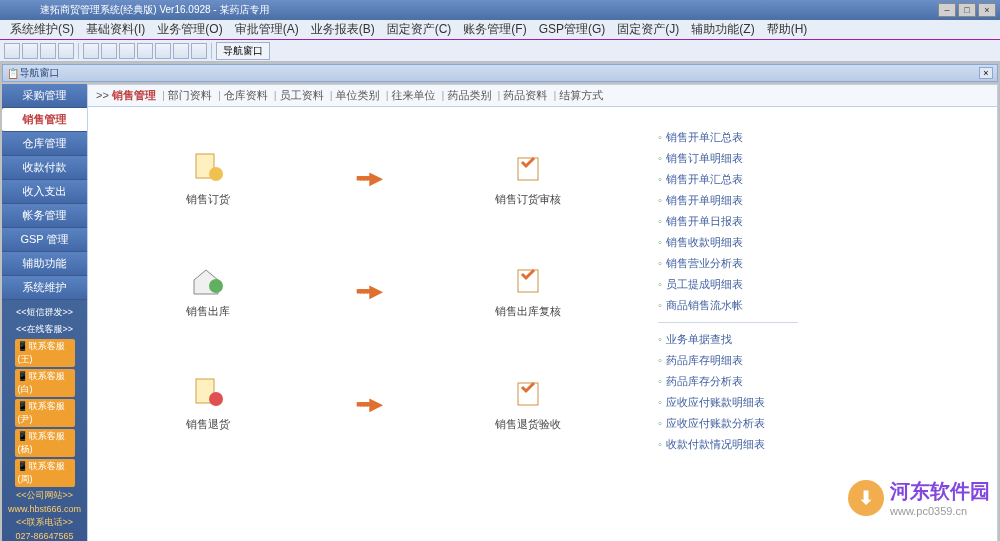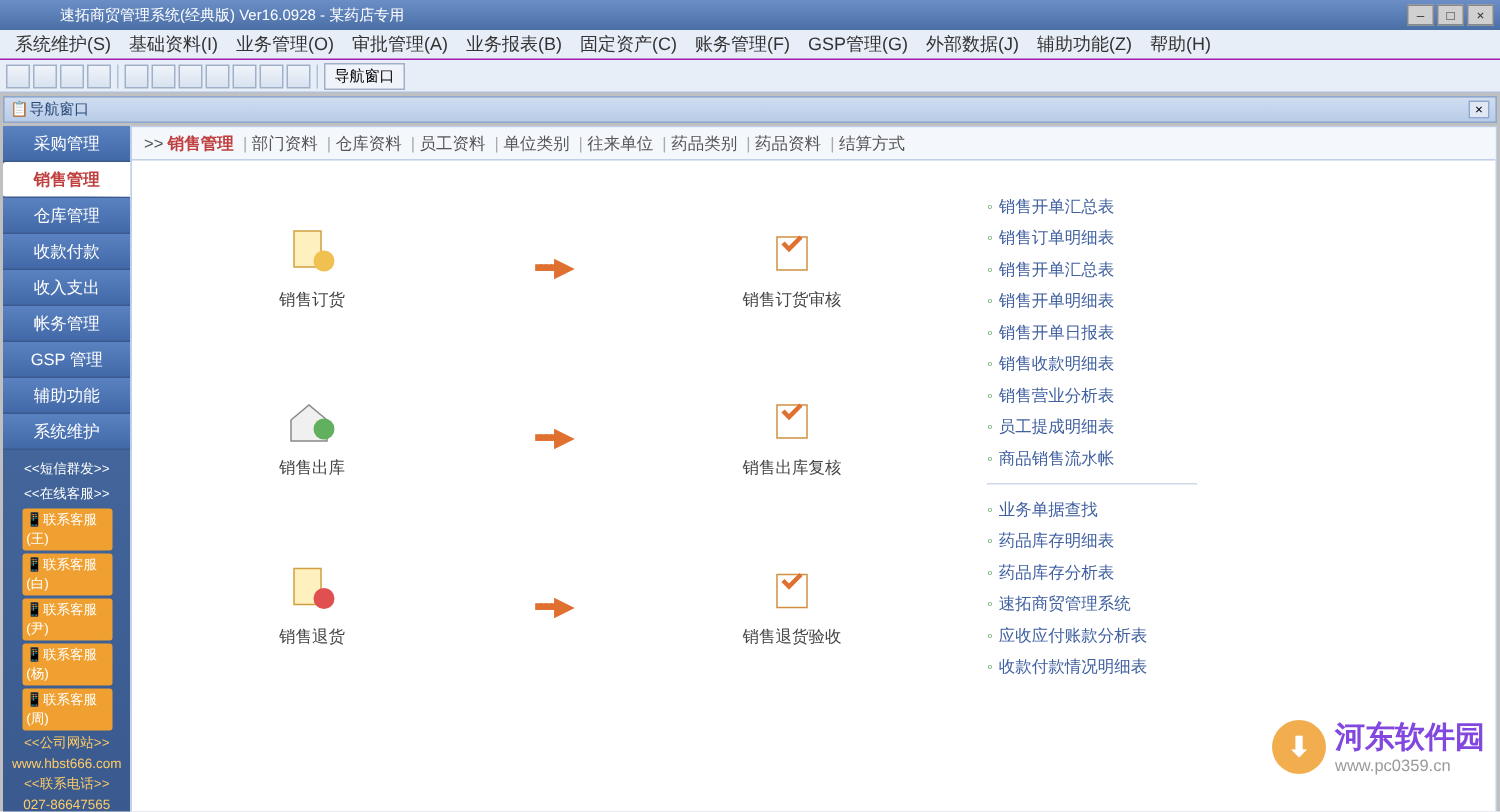--- a/index.html
+++ b/index.html
@@ -66,21 +66,21 @@
 
 <div class="menubar">
   <span class="menu-item">系统维护(S)</span>
   <span class="menu-item">基础资料(I)</span>
   <span class="menu-item">业务管理(O)</span>
   <span class="menu-item">审批管理(A)</span>
   <span class="menu-item">业务报表(B)</span>
   <span class="menu-item">固定资产(C)</span>
   <span class="menu-item">账务管理(F)</span>
   <span class="menu-item">GSP管理(G)</span>
-  <span class="menu-item">外部数据(J)</span>
+  <span class="menu-item">固定资产(J)</span>
   <span class="menu-item">辅助功能(Z)</span>
   <span class="menu-item">帮助(H)</span>
 </div>
 
 <div class="toolbar">
   <span class="tool-btn"></span>
   <span class="tool-btn"></span>
   <span class="tool-btn"></span>
   <span class="tool-btn"></span>
   <span class="tool-sep"></span>
@@ -198,21 +198,21 @@
         <div class="rp-item"><span class="rp-bullet">◦</span><span>销售开单明细表</span></div>
         <div class="rp-item"><span class="rp-bullet">◦</span><span>销售开单日报表</span></div>
         <div class="rp-item"><span class="rp-bullet">◦</span><span>销售收款明细表</span></div>
         <div class="rp-item"><span class="rp-bullet">◦</span><span>销售营业分析表</span></div>
         <div class="rp-item"><span class="rp-bullet">◦</span><span>员工提成明细表</span></div>
         <div class="rp-item"><span class="rp-bullet">◦</span><span>商品销售流水帐</span></div>
         <div class="rp-divider"></div>
         <div class="rp-item"><span class="rp-bullet">◦</span><span>业务单据查找</span></div>
         <div class="rp-item"><span class="rp-bullet">◦</span><span>药品库存明细表</span></div>
         <div class="rp-item"><span class="rp-bullet">◦</span><span>药品库存分析表</span></div>
-        <div class="rp-item"><span class="rp-bullet">◦</span><span>速拓商贸管理系统</span></div>
+        <div class="rp-item"><span class="rp-bullet">◦</span><span>应收应付账款明细表</span></div>
         <div class="rp-item"><span class="rp-bullet">◦</span><span>应收应付账款分析表</span></div>
         <div class="rp-item"><span class="rp-bullet">◦</span><span>收款付款情况明细表</span></div>
       </div>
     </div>
   </div>
 </div>
 
 <div class="watermark">
   <div class="wm-logo">⬇</div>
   <div>

